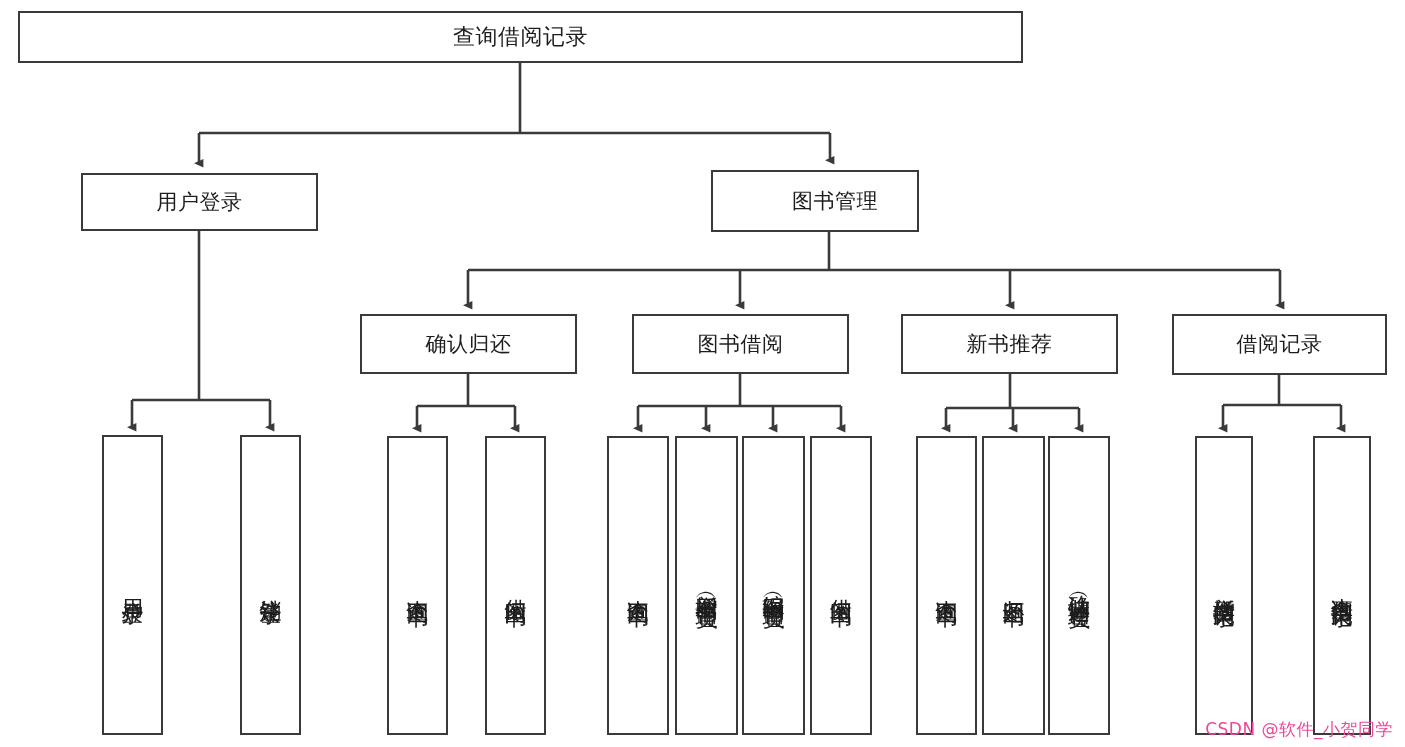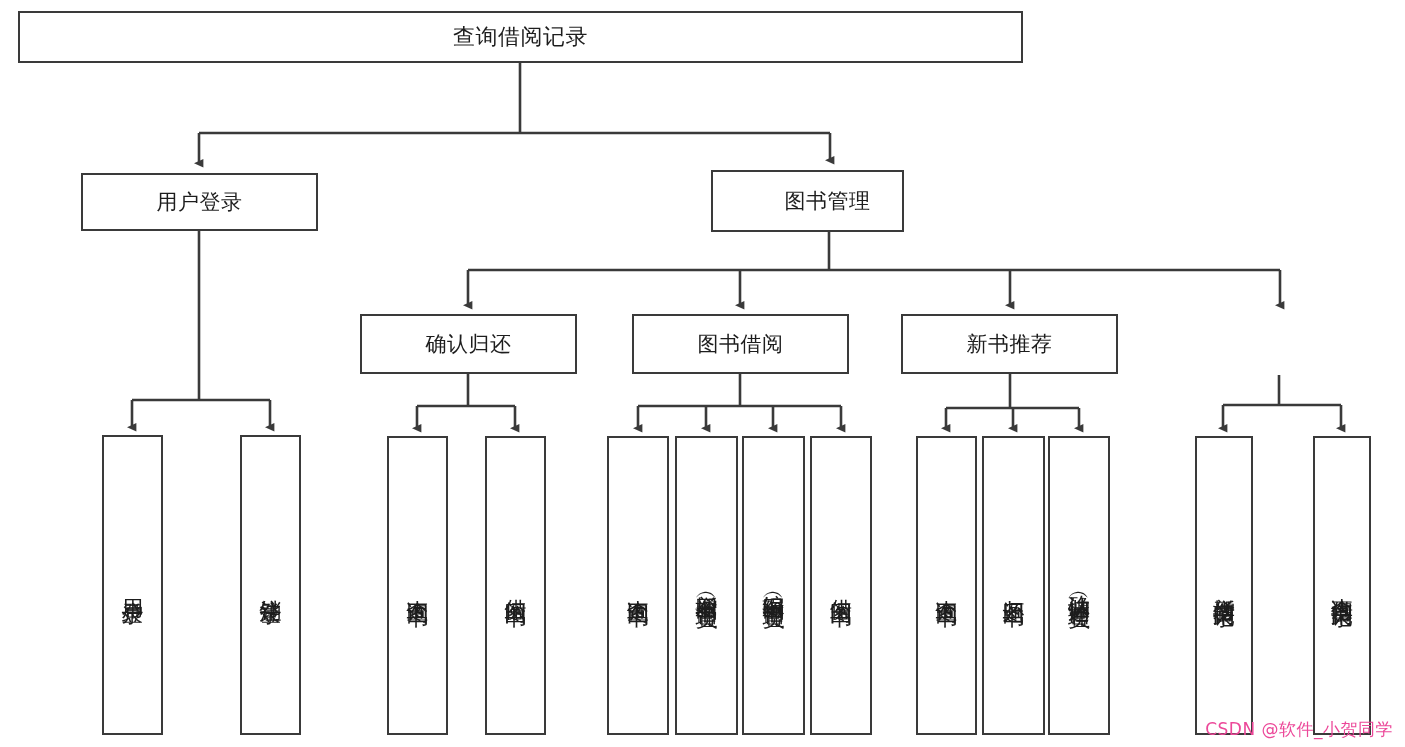--- a/index.html
+++ b/index.html
@@ -132,36 +132,39 @@
   </svg>
 
   <div class="node horiz root" style="left:18px; top:11px; width:1005px; height:52px;">
     <span class="node-label">查询借阅记录</span>
   </div>
 
   <div class="node horiz" style="left:81px; top:173px; width:237px; height:58px;">
     <span class="node-label">用户登录</span>
   </div>
 
-  <div class="node horiz" style="left:711px; top:170px; width:193px; height:62px;padding-left:40px;">
+  <div class="node horiz" style="left:711px; top:170px; width:208px; height:62px;padding-left:40px;">
     <span class="node-label">图书管理</span>
   </div>
 
   <div class="node horiz" style="left:360px; top:314px; width:217px; height:60px;">
     <span class="node-label">确认归还</span>
   </div>
 
   <div class="node horiz" style="left:632px; top:314px; width:217px; height:60px;">
     <span class="node-label">图书借阅</span>
   </div>
 
   <div class="node horiz" style="left:901px; top:314px; width:217px; height:60px;">
     <span class="node-label">新书推荐</span>
   </div>
 
+  <div class="node horiz" style="left:1172px; top:314px; width:215px; height:61px;">
+    <span class="node-label">借阅记录</span>
+  </div>
 
   <div class="node vert" style="left:102px; top:435px; width:61px; height:300px;">
     <span class="node-label">用户登录</span>
   </div>
 
   <div class="node vert" style="left:240px; top:435px; width:61px; height:300px;">
     <span class="node-label">注销登录</span>
   </div>
 
   <div class="node vert" style="left:387px; top:436px; width:61px; height:299px;">

